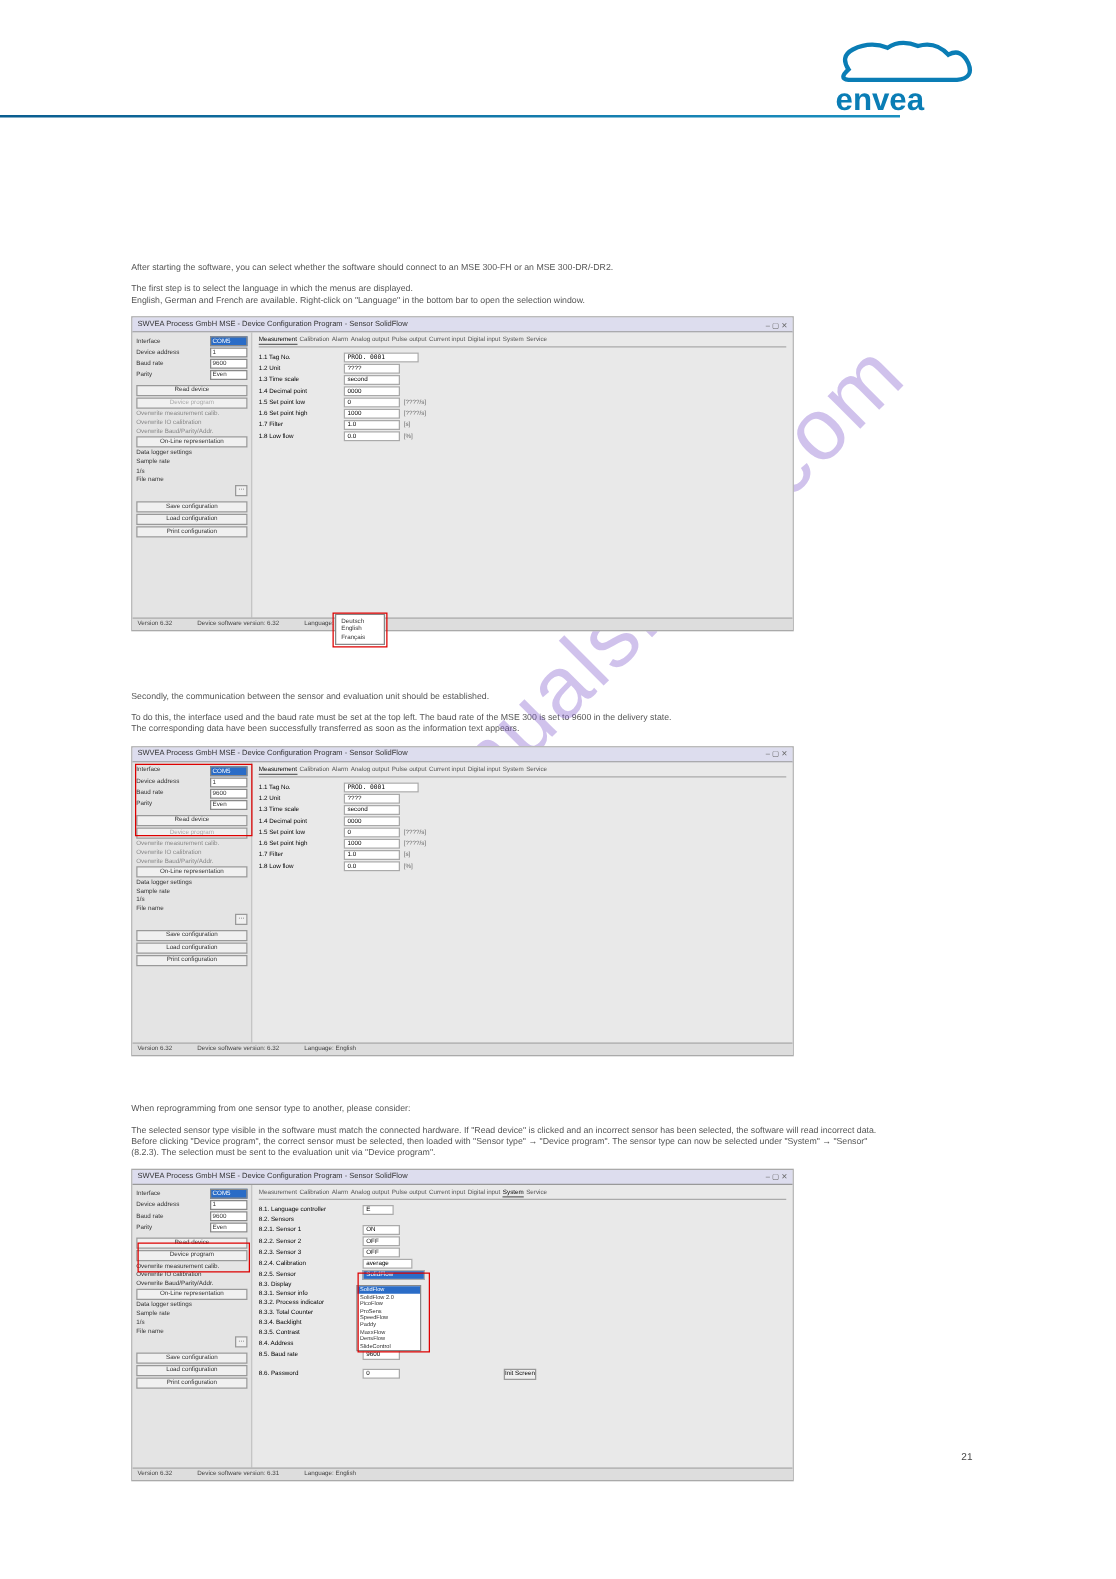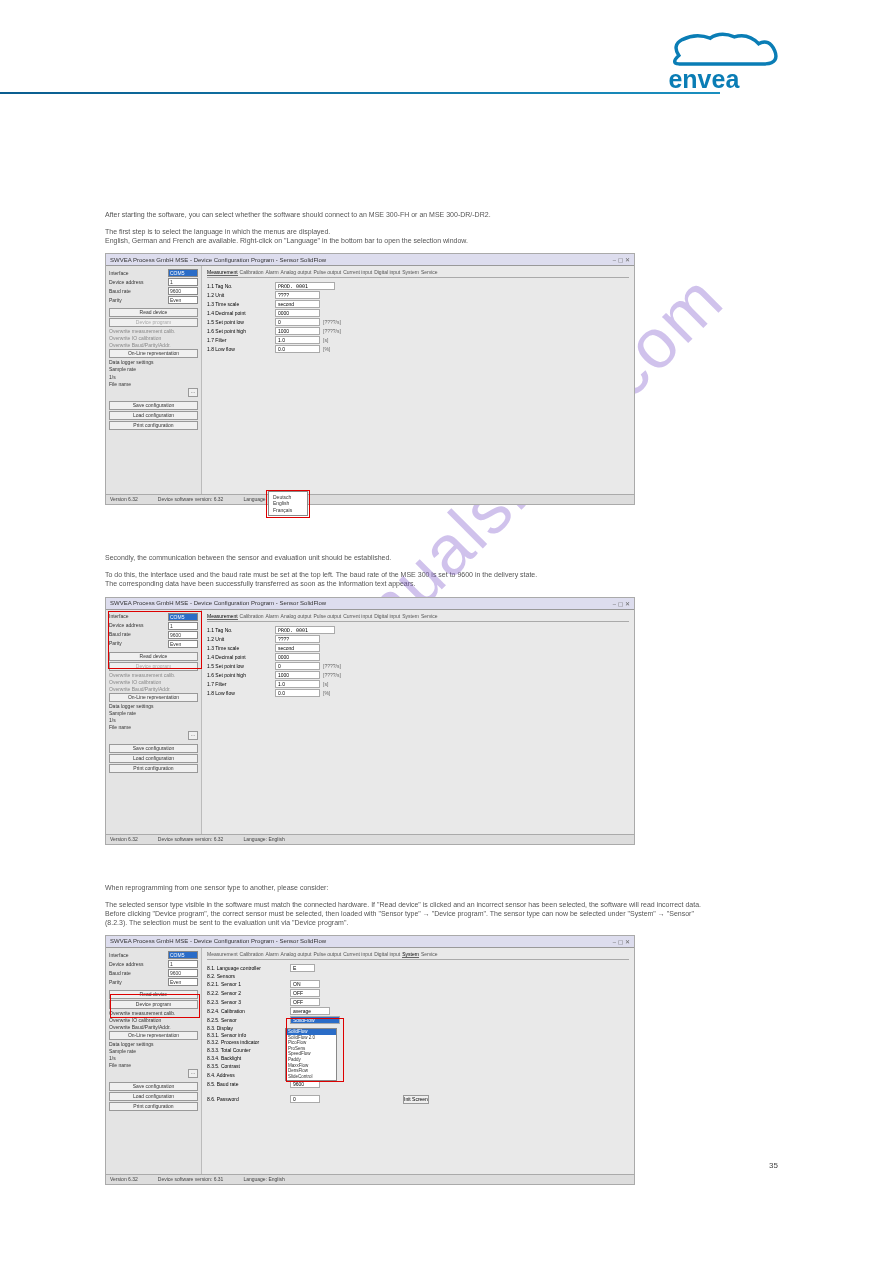--- a/index.html
+++ b/index.html
@@ -436,14 +436,14 @@
         <span>Version 6.32</span>
         <span>Device software version: 6.31</span>
         <span><span>Language:</span> <span>English</span></span>
       </div>
       <div class="redbox" style="left:4px; top:58px; width:90px; height:24px;"></div>
       <div class="redbox" style="left:180px; top:82px; width:58px; height:64px;"></div>
     </div>
 
   </div>
 
-  <div class="pagenum">35</div>
+  <div class="pagenum">21</div>
 </div>
 
 </body></html>

